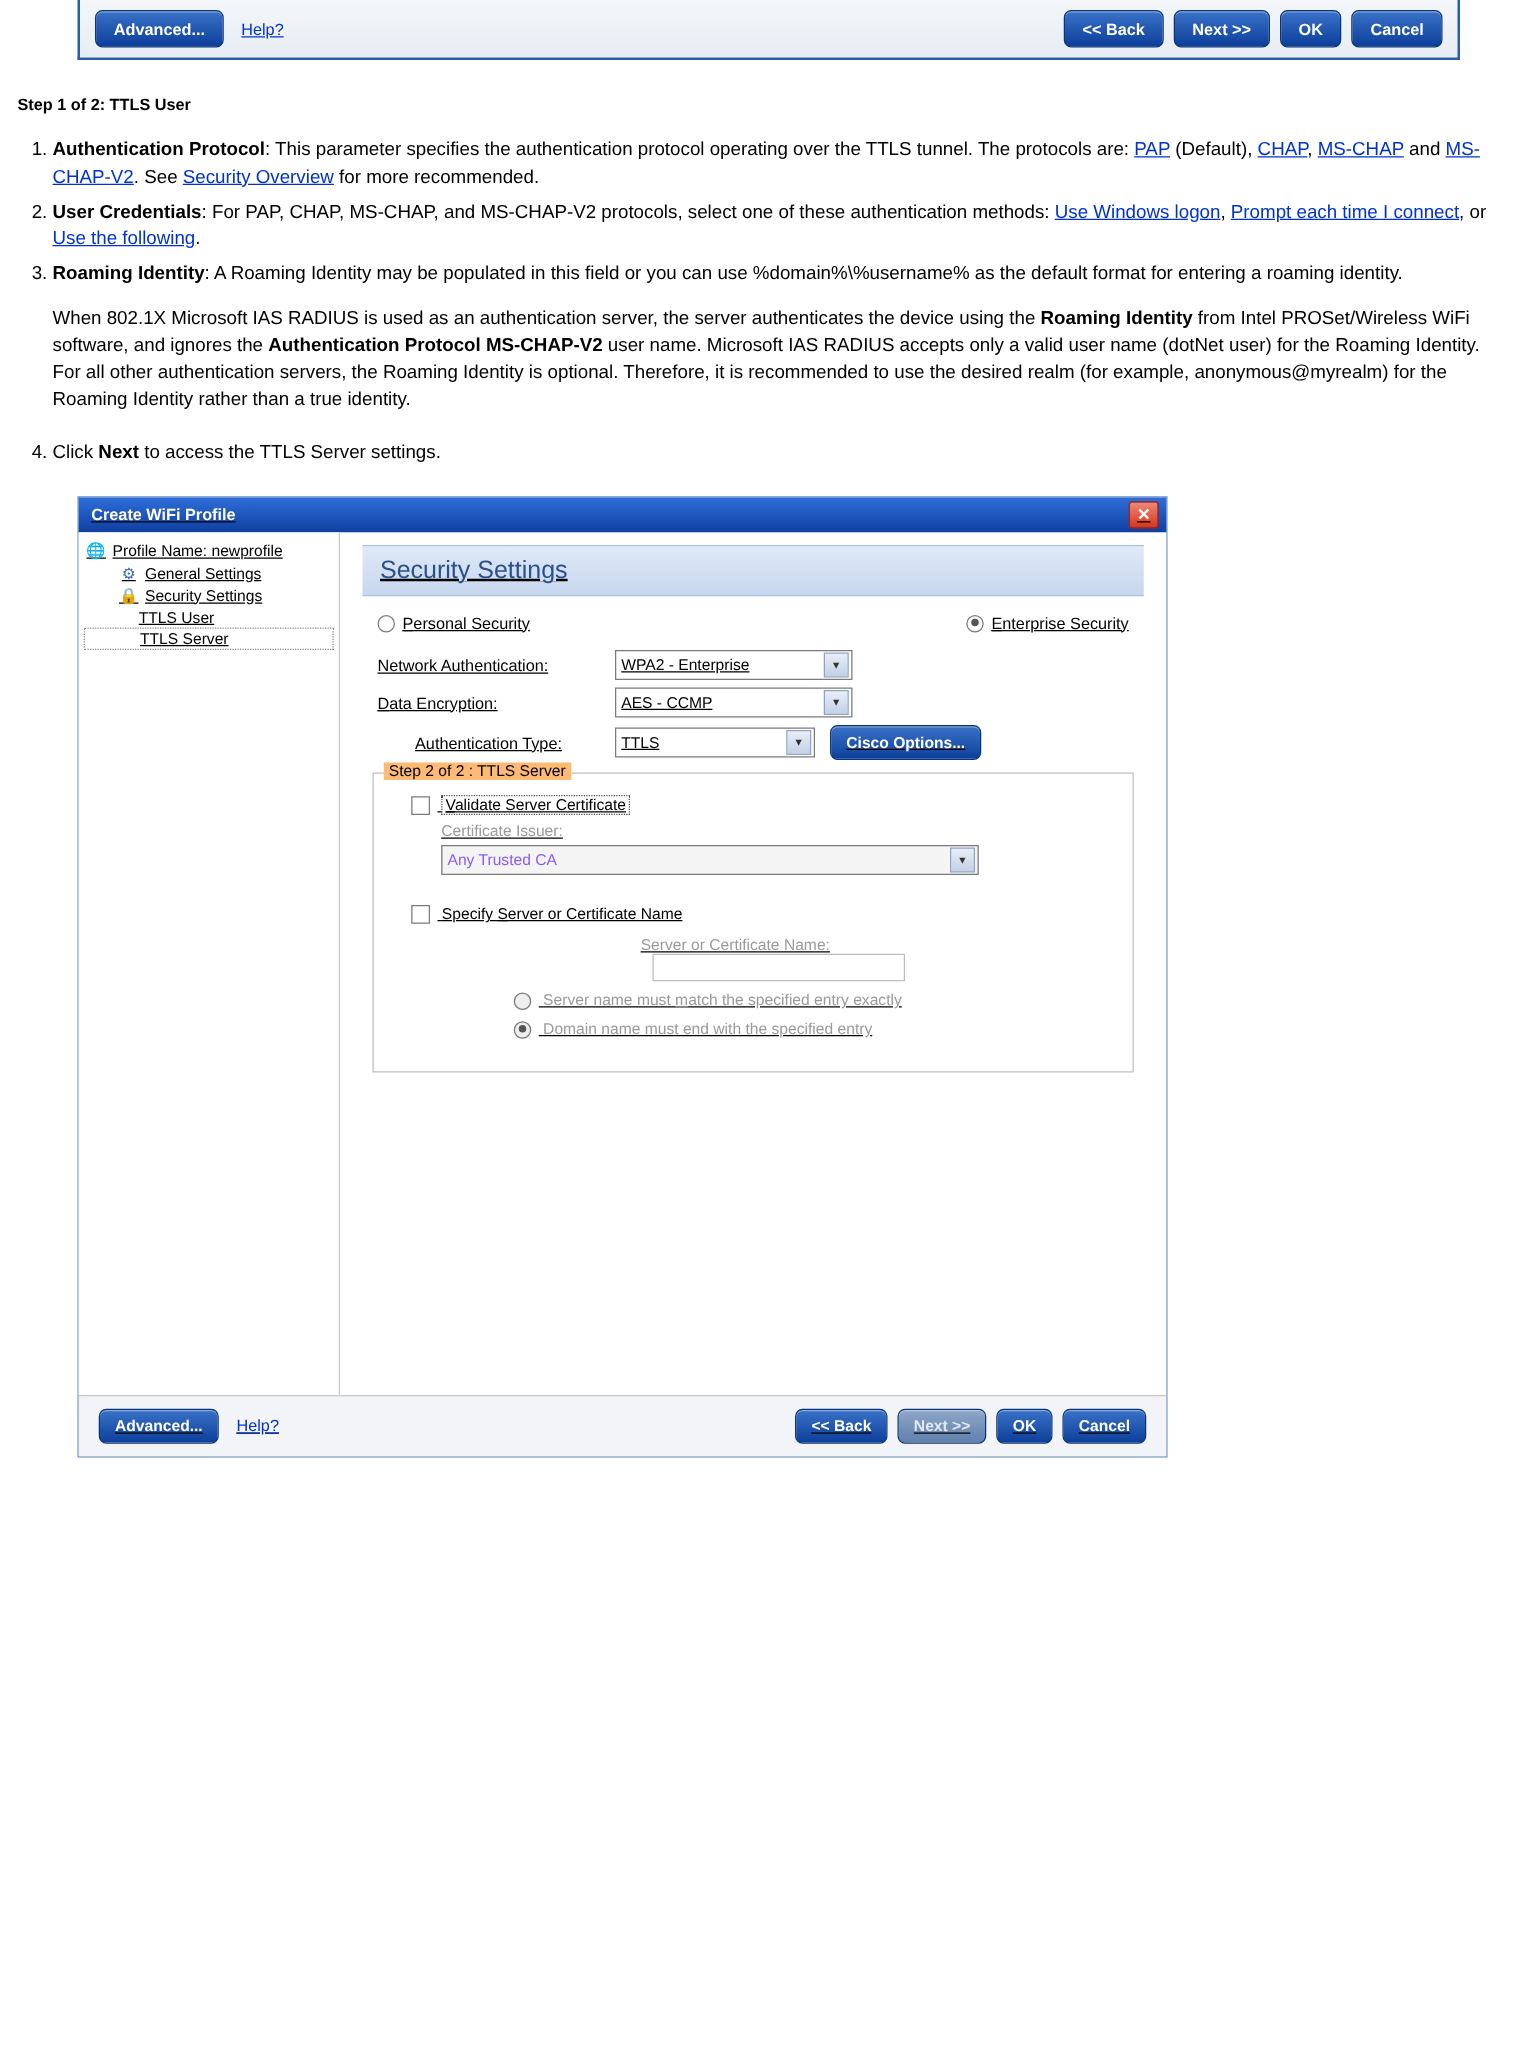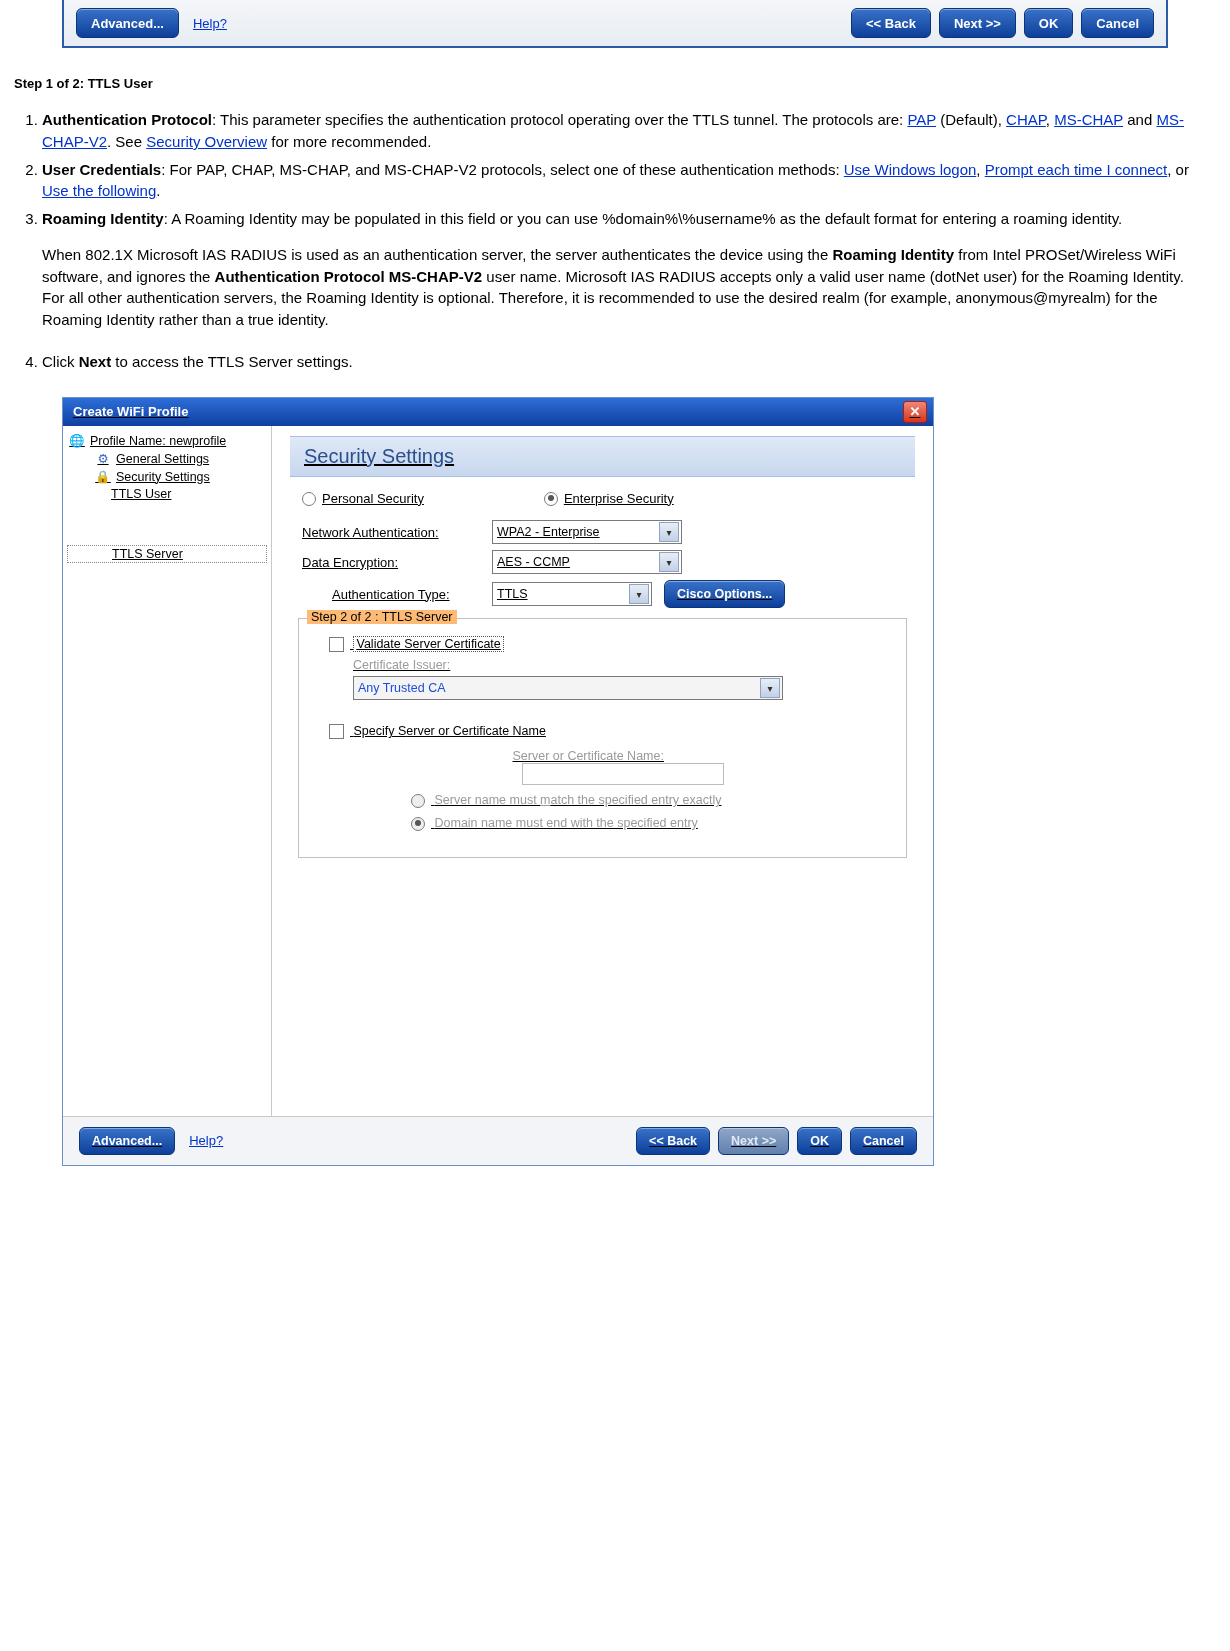--- a/index.html
+++ b/index.html
@@ -76,42 +76,42 @@
   }
   .dlg-body { display:flex; background:#fff; min-height:690px;}
   .dlg-nav {
     width:200px;
     border-right:1px solid #c8c8c8;
     padding:6px 4px;
     background:#fff;
     font-size:12.5px;
   }
   .nav-row { display:flex; align-items:center; gap:5px; padding:1px 2px; white-space:nowrap; }
-  .nav-row.sel { background:#fff; border:1px dotted #888;margin-top:43px; }
+  .nav-row.sel { background:#fff; border:1px dotted #888; }
   .nav-indent1 { padding-left:28px; }
   .nav-indent2 { padding-left:44px; }
   .ico { width:16px;height:16px;display:inline-flex;align-items:center;justify-content:center; }
   .dlg-main { flex:1; padding:0; }
   .sec-header {
     background: linear-gradient(#dfe9f7,#c7d7ef);
     color:#2a4f8a;
     font-size:20px;
     padding:8px 14px;
     margin:10px 18px 14px 18px;
     border-top:1px solid #a7bfe0;
     border-bottom:1px solid #a7bfe0;
   }
-  .radio-row { display:flex; gap:120px; margin:6px 30px 14px 30px; font-size:13px;}
+  .radio-row { display:flex; gap:120px; margin:6px 30px 14px 30px; font-size:13px;justify-content:space-between;}
   .form-row { display:flex; align-items:center; margin:6px 0 6px 30px; font-size:13px;}
   .form-label { width:190px; }
   .combo {
     width:180px;height:22px;border:1px solid #7a7a7a;background:#fff;
     display:inline-flex;align-items:center;padding:0 4px;font-size:12.5px;position:relative;
   }
-  .combo.disabled { color:#1d4ed8; background:#f4f4f4;}
+  .combo.disabled { color:#8b5cf6; background:#f4f4f4;}
   .combo::after{
     content:'▾'; position:absolute; right:2px; top:1px;
     width:18px;height:18px;
     background:linear-gradient(#e8eef7,#c2d0e6);
     border:1px solid #8fa4c4;
     display:flex;align-items:center;justify-content:center;
     font-size:10px;color:#333;
   }
   .combo.wide{ width:420px;}
   .chk { width:13px;height:13px;border:1px solid #7a7a7a;background:#fff;display:inline-block;margin-right:6px;vertical-align:middle;}

